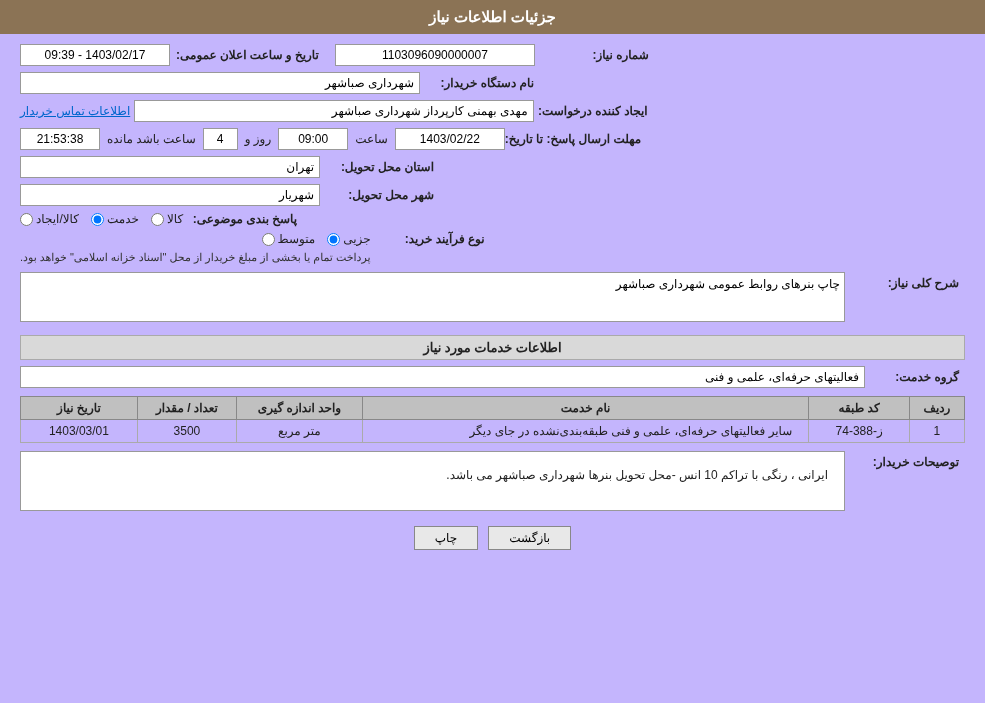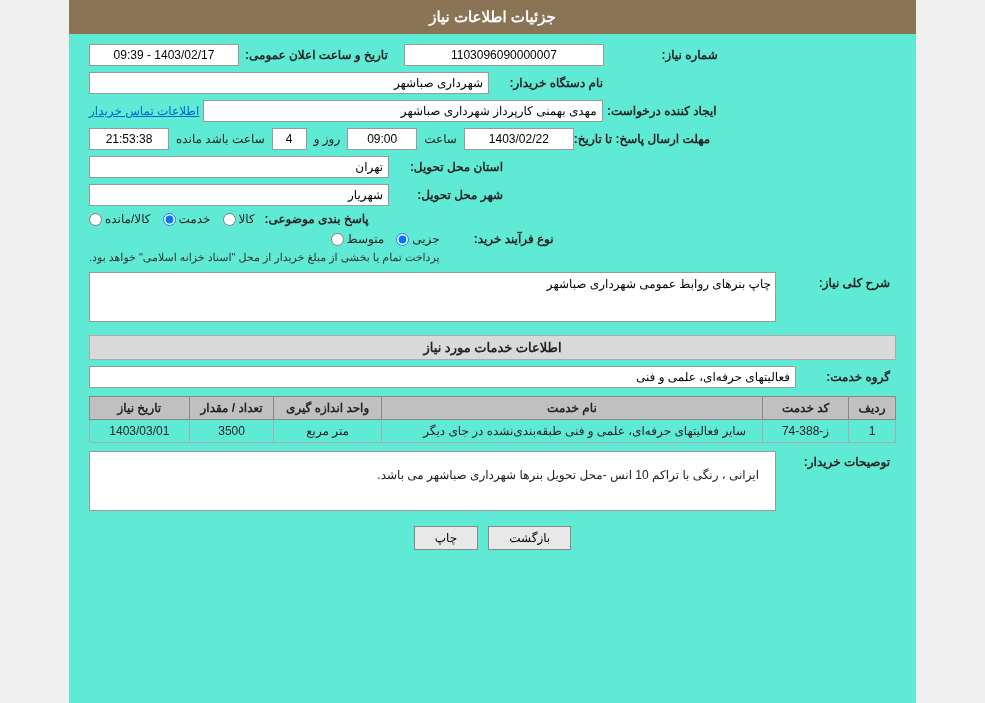--- a/index.html
+++ b/index.html
@@ -4,23 +4,23 @@
   <style>
     * { box-sizing: border-box; margin: 0; padding: 0; }
     body {
       font-family: Tahoma, Arial, sans-serif;
       font-size: 12px;
       background: #f0f0f0;
       direction: rtl;
       color: #222;
     }
     .page-wrapper {
-      width: 847px;
+      width: 985px;
       min-height: 703px;
-      background: #5eead4;
+      background: #c4b5fd;
       margin: 0 auto;
     }
     .header-bar {
       background: #8B7355;
       color: #fff;
       text-align: center;
       padding: 8px 0;
       font-size: 15px;
       font-weight: bold;
     }
@@ -273,21 +273,21 @@
       <div class="radio-group">
         <div class="radio-item">
           <span>کالا</span>
           <input type="radio" name="tabaqe" style="">
         </div>
         <div class="radio-item">
           <span>خدمت</span>
           <input type="radio" name="tabaqe" checked="" style="">
         </div>
         <div class="radio-item">
-          <span>کالا/مانده</span>
+          <span>کالا/ایجاد</span>
           <input type="radio" name="tabaqe" style="">
         </div>
       </div>
     </div>
 
     <div class="radio-row" style="align-items:flex-start;">
       <span class="label">نوع فرآیند خرید:</span>
       <div style="display:flex; flex-direction:column; align-items:flex-start;">
         <div class="radio-group">
           <div class="radio-item">
@@ -315,21 +315,21 @@
     <div class="goroh-row">
       <span class="goroh-label">گروه خدمت:</span>
       <input class="goroh-input" type="text" readonly="" style="text-align: right; direction: rtl; height: 22px; font-size: 12px; font-family: Tahoma, Arial, sans-serif;" value="فعالیتهای حرفه‌ای، علمی و فنی">
     </div>
 
     <div class="table-section">
       <table>
         <thead>
           <tr>
             <th>ردیف</th>
-            <th>کد خدمت</th>
+            <th>کد طبقه</th>
             <th>نام خدمت</th>
             <th>واحد اندازه گیری</th>
             <th>تعداد / مقدار</th>
             <th>تاریخ نیاز</th>
           </tr>
         </thead>
         <tbody>
           <tr>
             <td>1</td>
             <td>ز-388-74</td>

